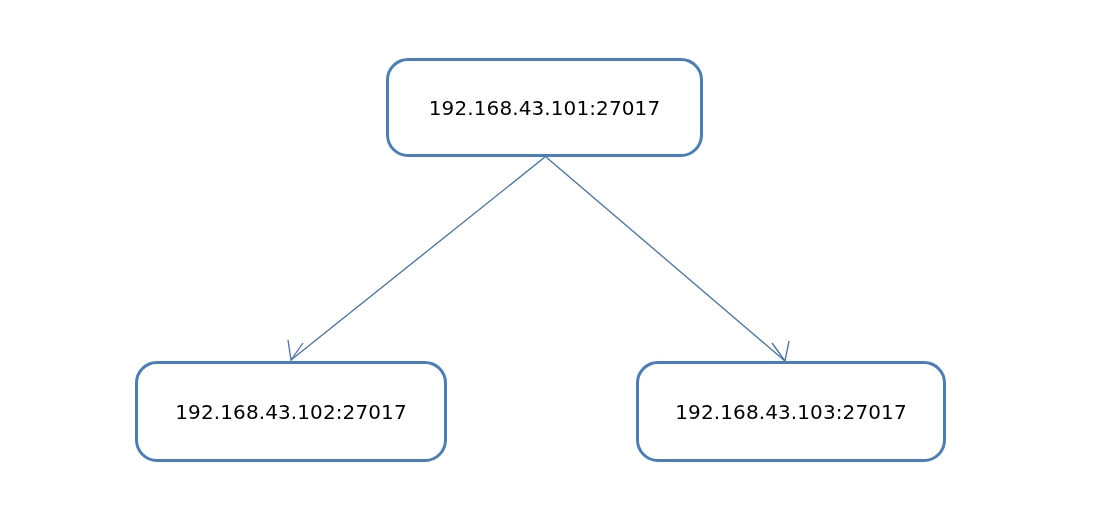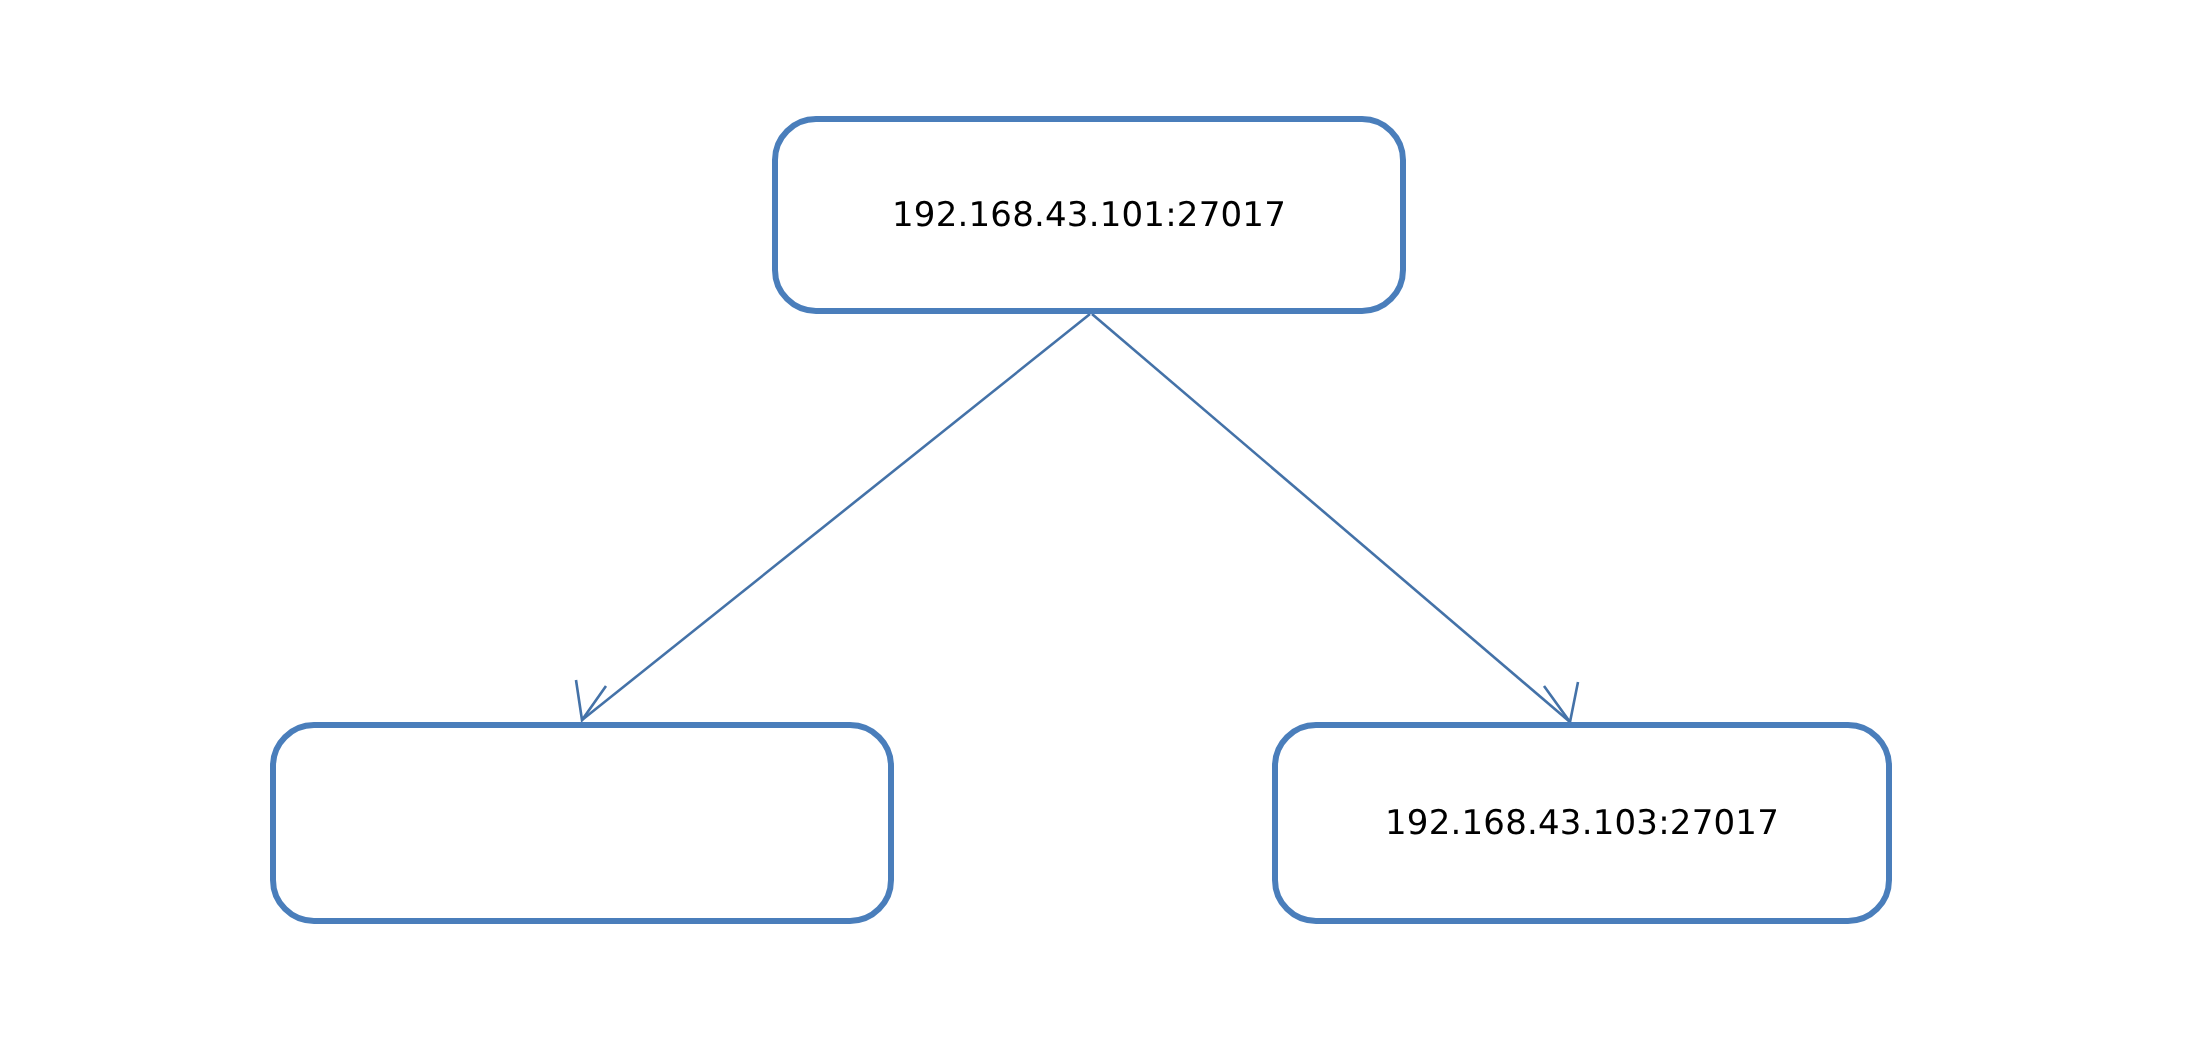--- a/index.html
+++ b/index.html
@@ -32,21 +32,21 @@
     border: 3px solid #4a7ebb;
     border-radius: 22px;
     display: flex;
     flex-direction: column;
     align-items: center;
     justify-content: center;
     z-index: 2;
   }
   .node-line {
     color: #000000;
-    font-size: 17px;
+    font-size: 20px;
     line-height: 30px;
     letter-spacing: 0.1px;
     white-space: nowrap;
     font-family: "DejaVu Sans", sans-serif;
   }
   .node-line.spellerror {
     text-decoration: underline wavy #e03020;
     text-decoration-thickness: 1px;
     text-underline-offset: 3px;
   }
@@ -82,19 +82,20 @@
       <line x1="546" y1="157" x2="785" y2="361"></line>
       <polyline points="772,343 785,361 789,341"></polyline>
     </g>
   </svg>
 
   <div class="node" id="node-primary">
     <div class="node-line">192.168.43.101:27017</div>
   </div>
 
   <div class="node" id="node-secondary">
+    <div class="node-line">192.168.43.102:27017</div>
   </div>
 
   <div class="node" id="node-arbiter">
     <div class="node-line">192.168.43.103:27017</div>
   </div>
 
 </div>
 
 </body></html>

